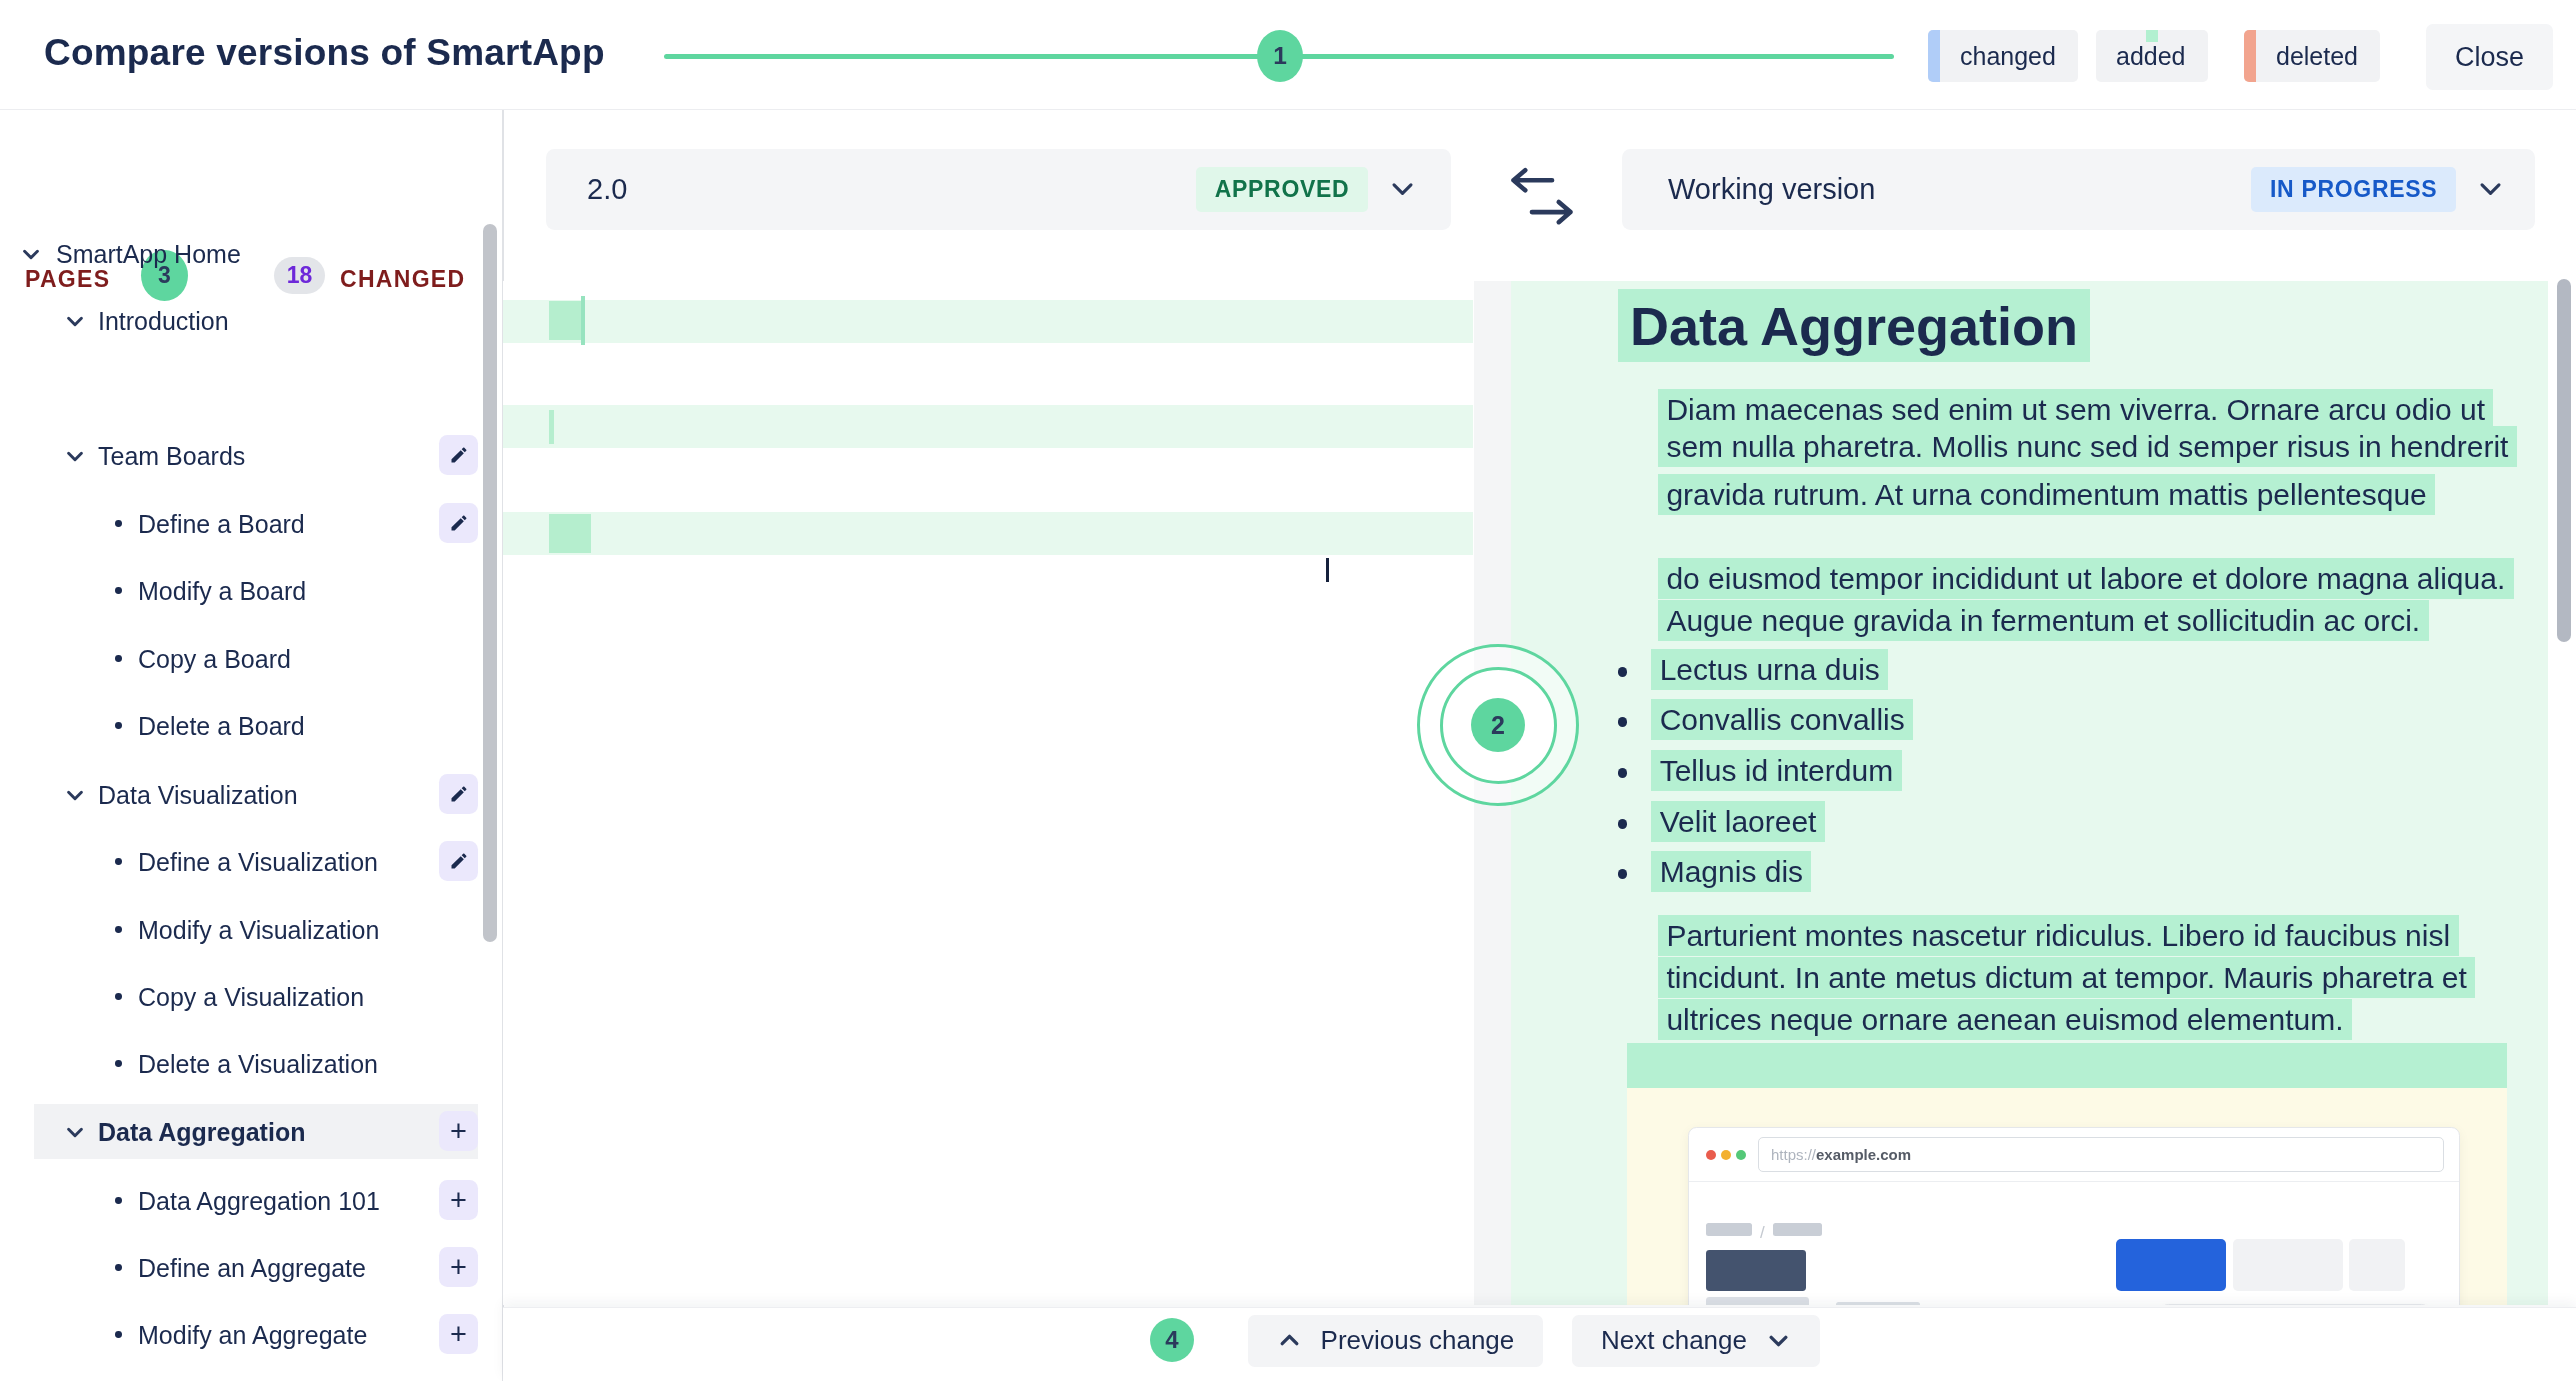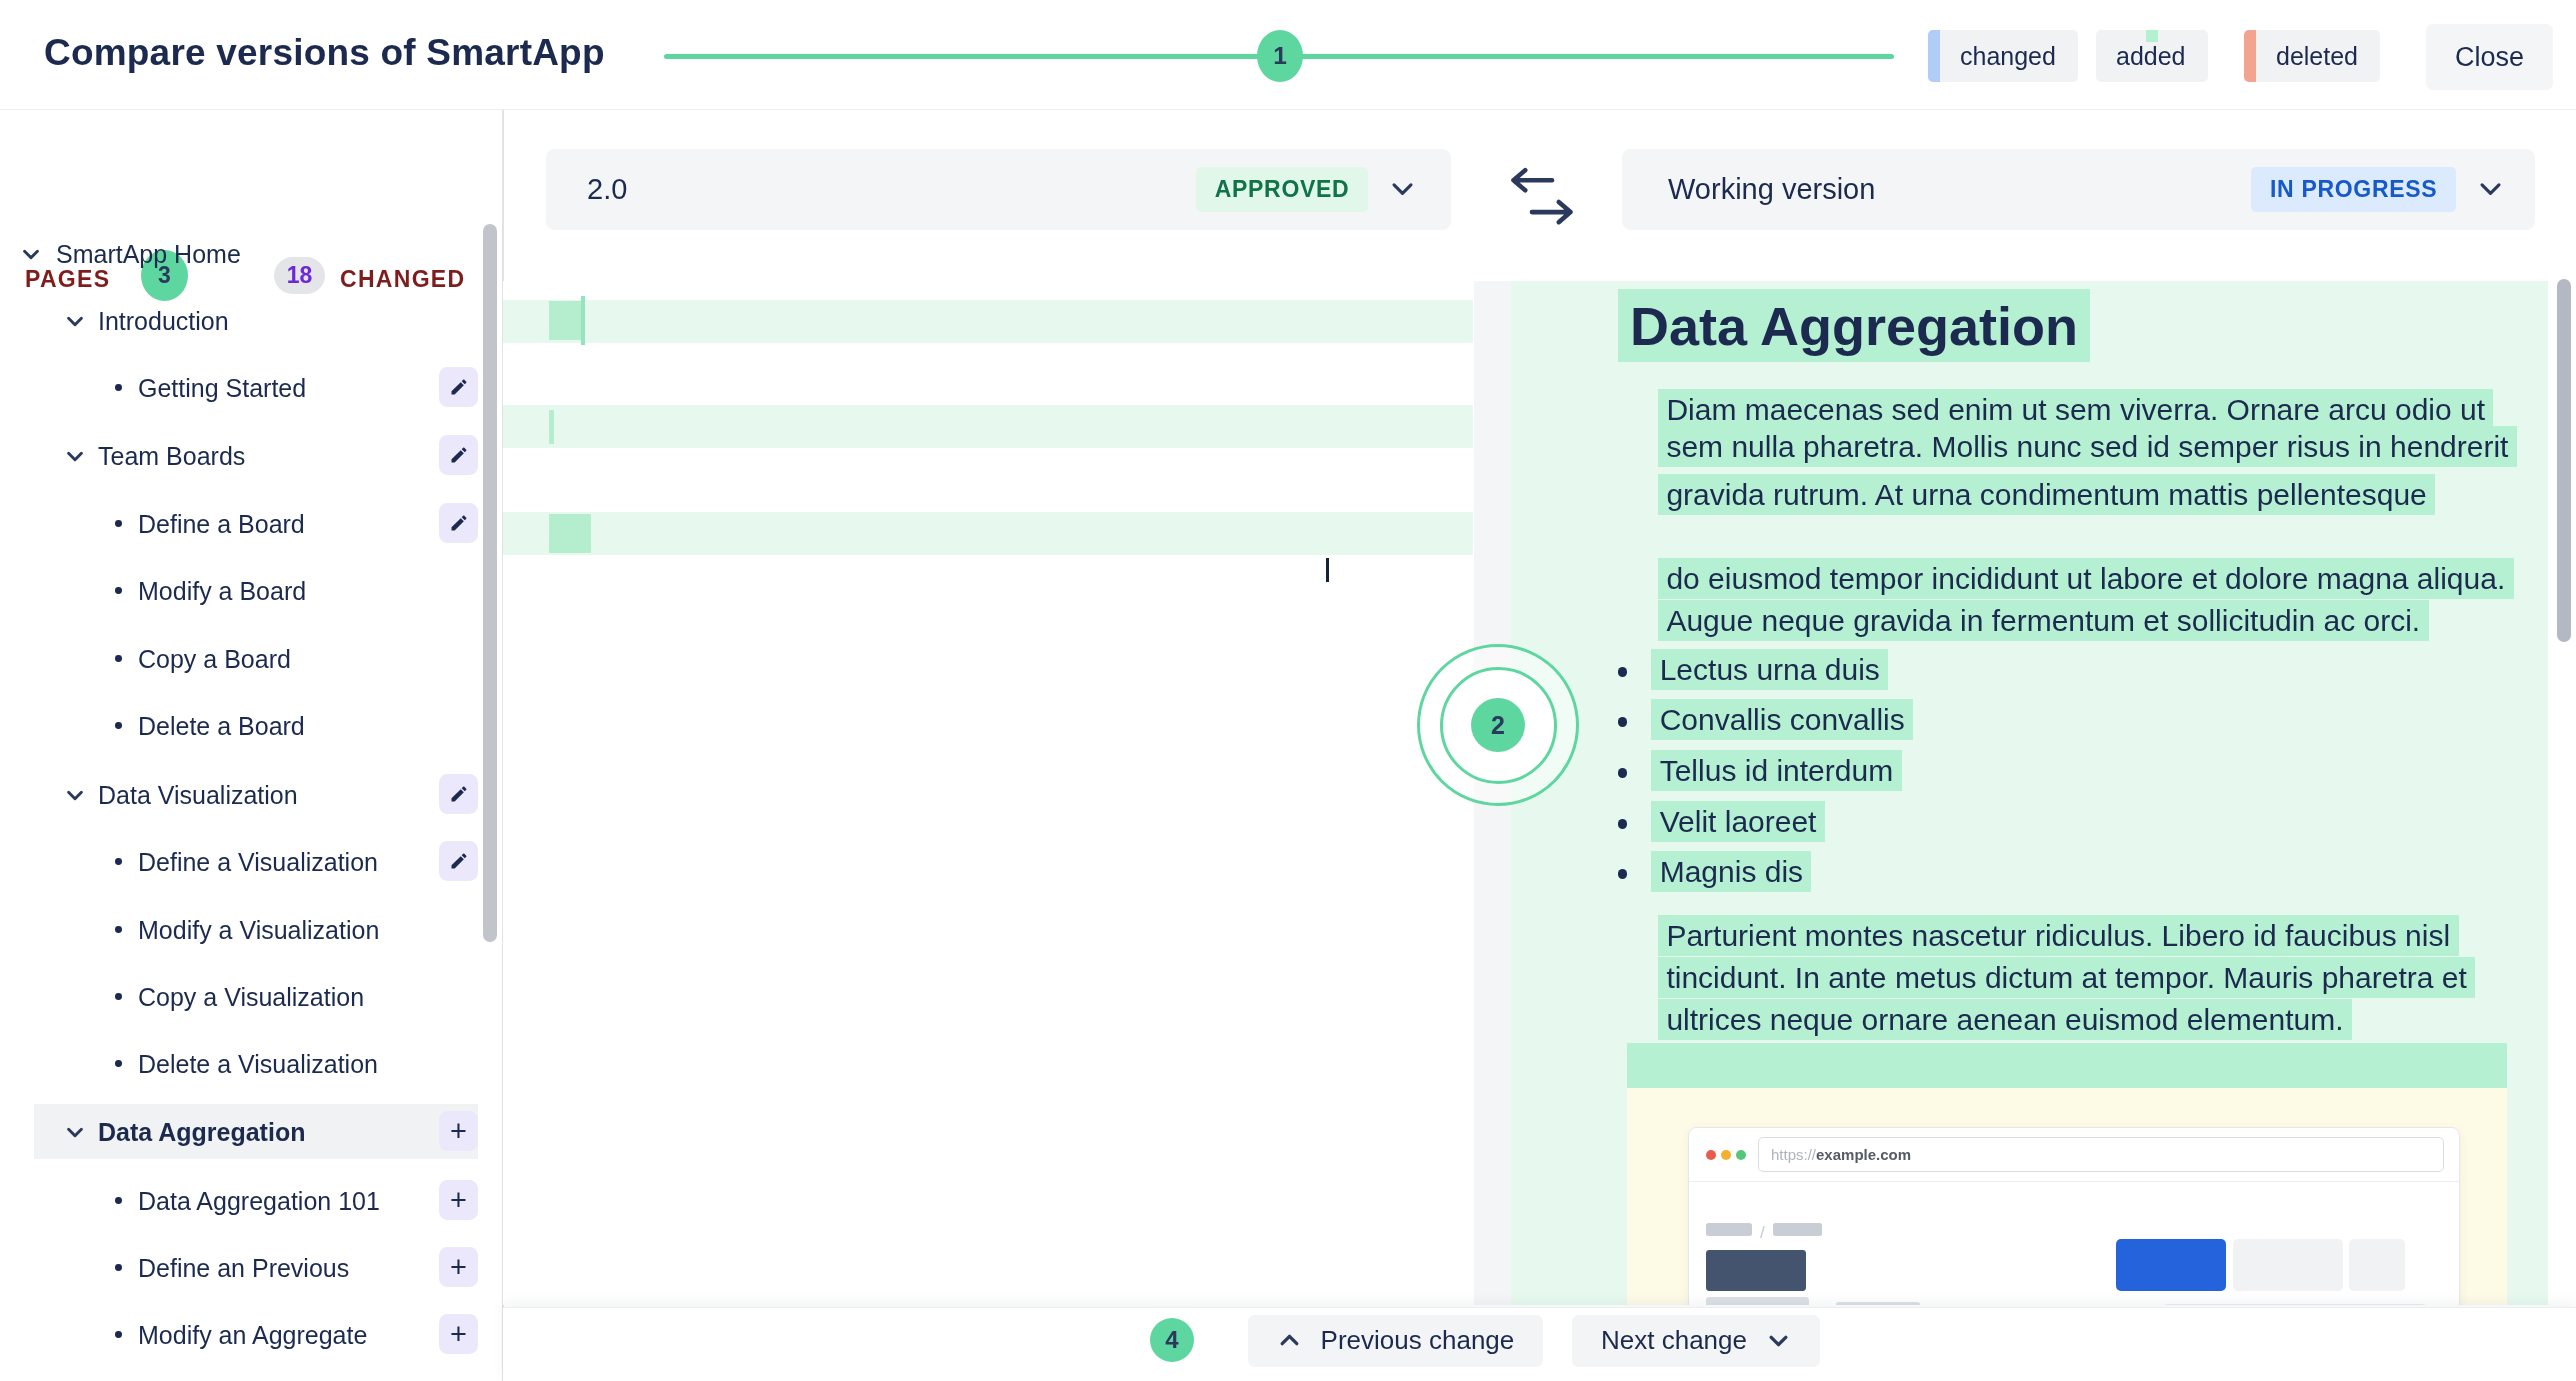--- a/index.html
+++ b/index.html
@@ -158,29 +158,20 @@
           <polyline points="5,9 12,16 19,9"></polyline>
         </svg></span>
     <span class="tlabel">SmartApp Home</span>
   </div>
   <div class="trow lvl1" style="top:186px">
     <span class="chev"><svg class="navy-stroke" width="22" height="22" viewBox="0 0 24 24">
           <polyline points="5,9 12,16 19,9"></polyline>
         </svg></span>
     <span class="tlabel">Introduction</span>
   </div>
-  <div class="trow lvl2" style="top:253px">
-    <span class="dot"></span>
-    <span class="tlabel">Getting Started</span>
-    <span class="action-badge">
-        <svg width="20" height="20" viewBox="0 0 24 24" fill="#1B2A4E">
-          <path d="M3 17.2V21h3.8L17.8 9.9l-3.7-3.7L3 17.2zM20.7 7c.4-.4.4-1 0-1.4l-2.3-2.3c-.4-.4-1-.4-1.4 0l-1.8 1.8 3.7 3.7L20.7 7z"></path>
-        </svg>
-      </span>
-  </div>
   <div class="trow lvl1" style="top:321px">
     <span class="chev"><svg class="navy-stroke" width="22" height="22" viewBox="0 0 24 24">
           <polyline points="5,9 12,16 19,9"></polyline>
         </svg></span>
     <span class="tlabel">Team Boards</span>
     <span class="action-badge">
         <svg width="20" height="20" viewBox="0 0 24 24" fill="#1B2A4E">
           <path d="M3 17.2V21h3.8L17.8 9.9l-3.7-3.7L3 17.2zM20.7 7c.4-.4.4-1 0-1.4l-2.3-2.3c-.4-.4-1-.4-1.4 0l-1.8 1.8 3.7 3.7L20.7 7z"></path>
         </svg>
       </span>
@@ -245,21 +236,21 @@
     <span class="tlabel">Data Aggregation</span>
     <span class="action-badge">+</span>
   </div>
   <div class="trow lvl2" style="top:1066px">
     <span class="dot"></span>
     <span class="tlabel">Data Aggregation 101</span>
     <span class="action-badge">+</span>
   </div>
   <div class="trow lvl2" style="top:1133px">
     <span class="dot"></span>
-    <span class="tlabel">Define an Previous</span>
+    <span class="tlabel">Define an Aggregate</span>
     <span class="action-badge">+</span>
   </div>
   <div class="trow lvl2" style="top:1200px">
     <span class="dot"></span>
     <span class="tlabel">Modify an Aggregate</span>
     <span class="action-badge">+</span>
   </div>
 </div>
 <div id="sidebar-scroll-thumb"></div>
 <div id="sidebar-divider"></div>

